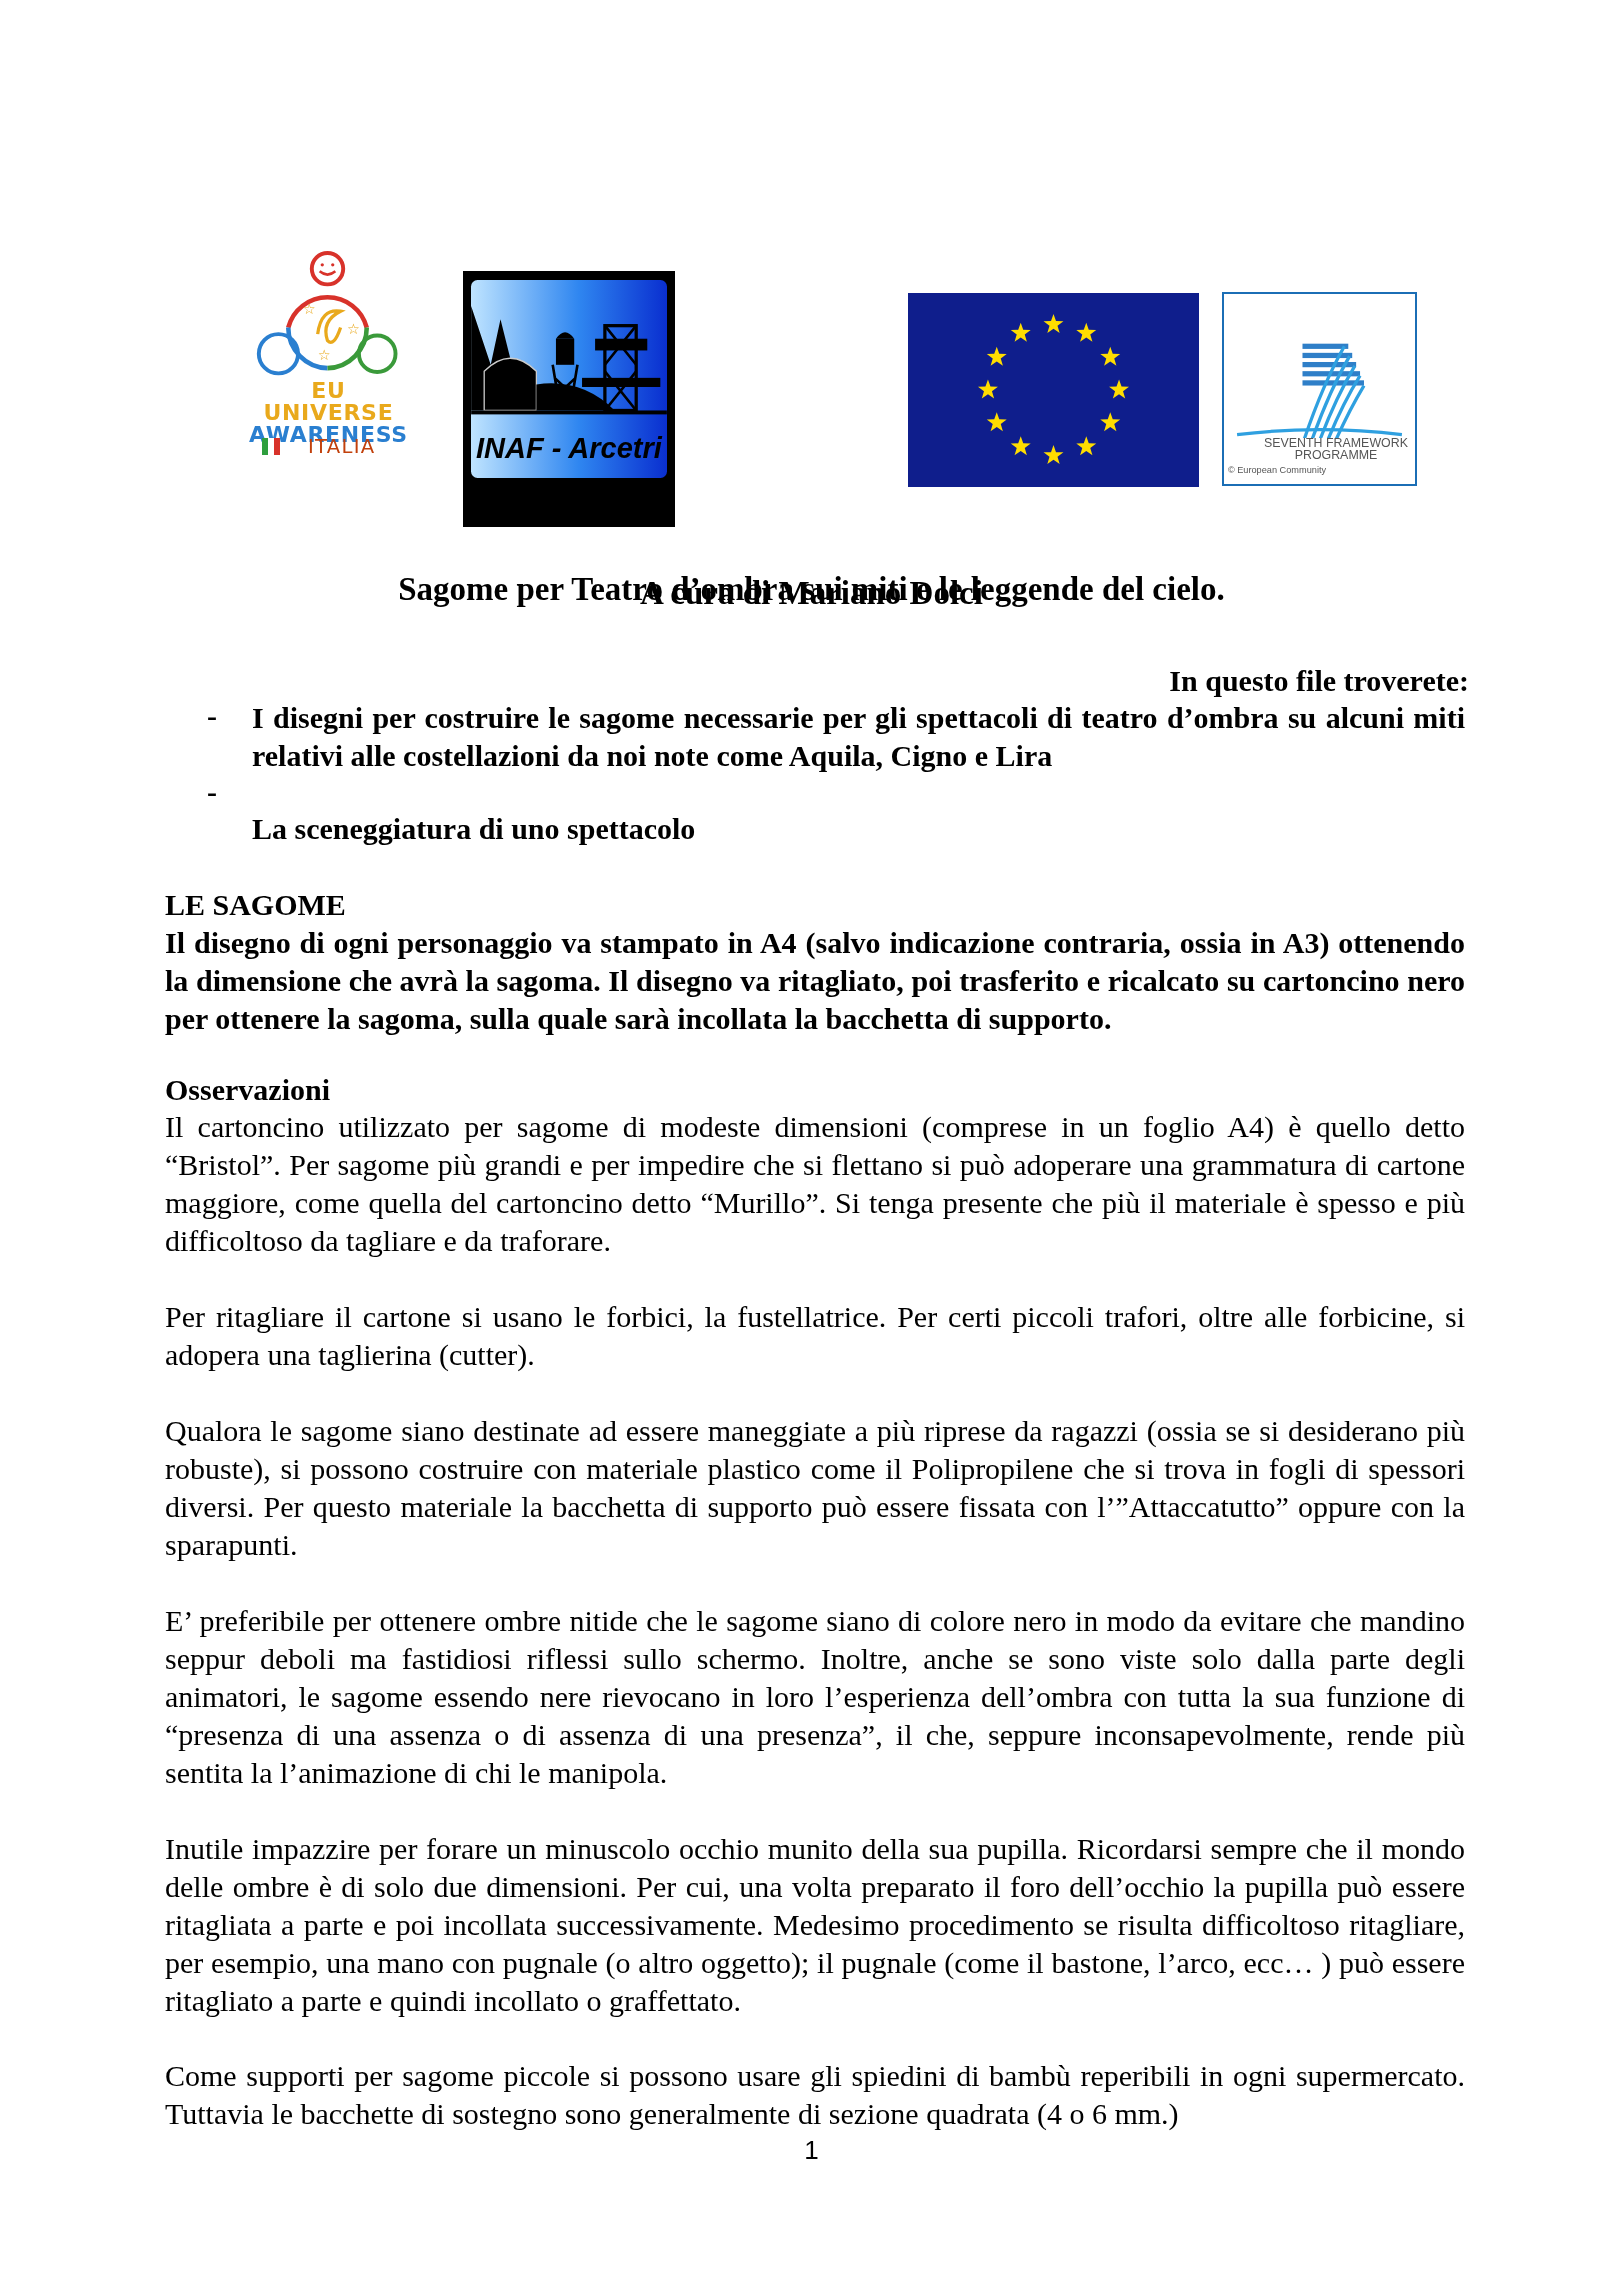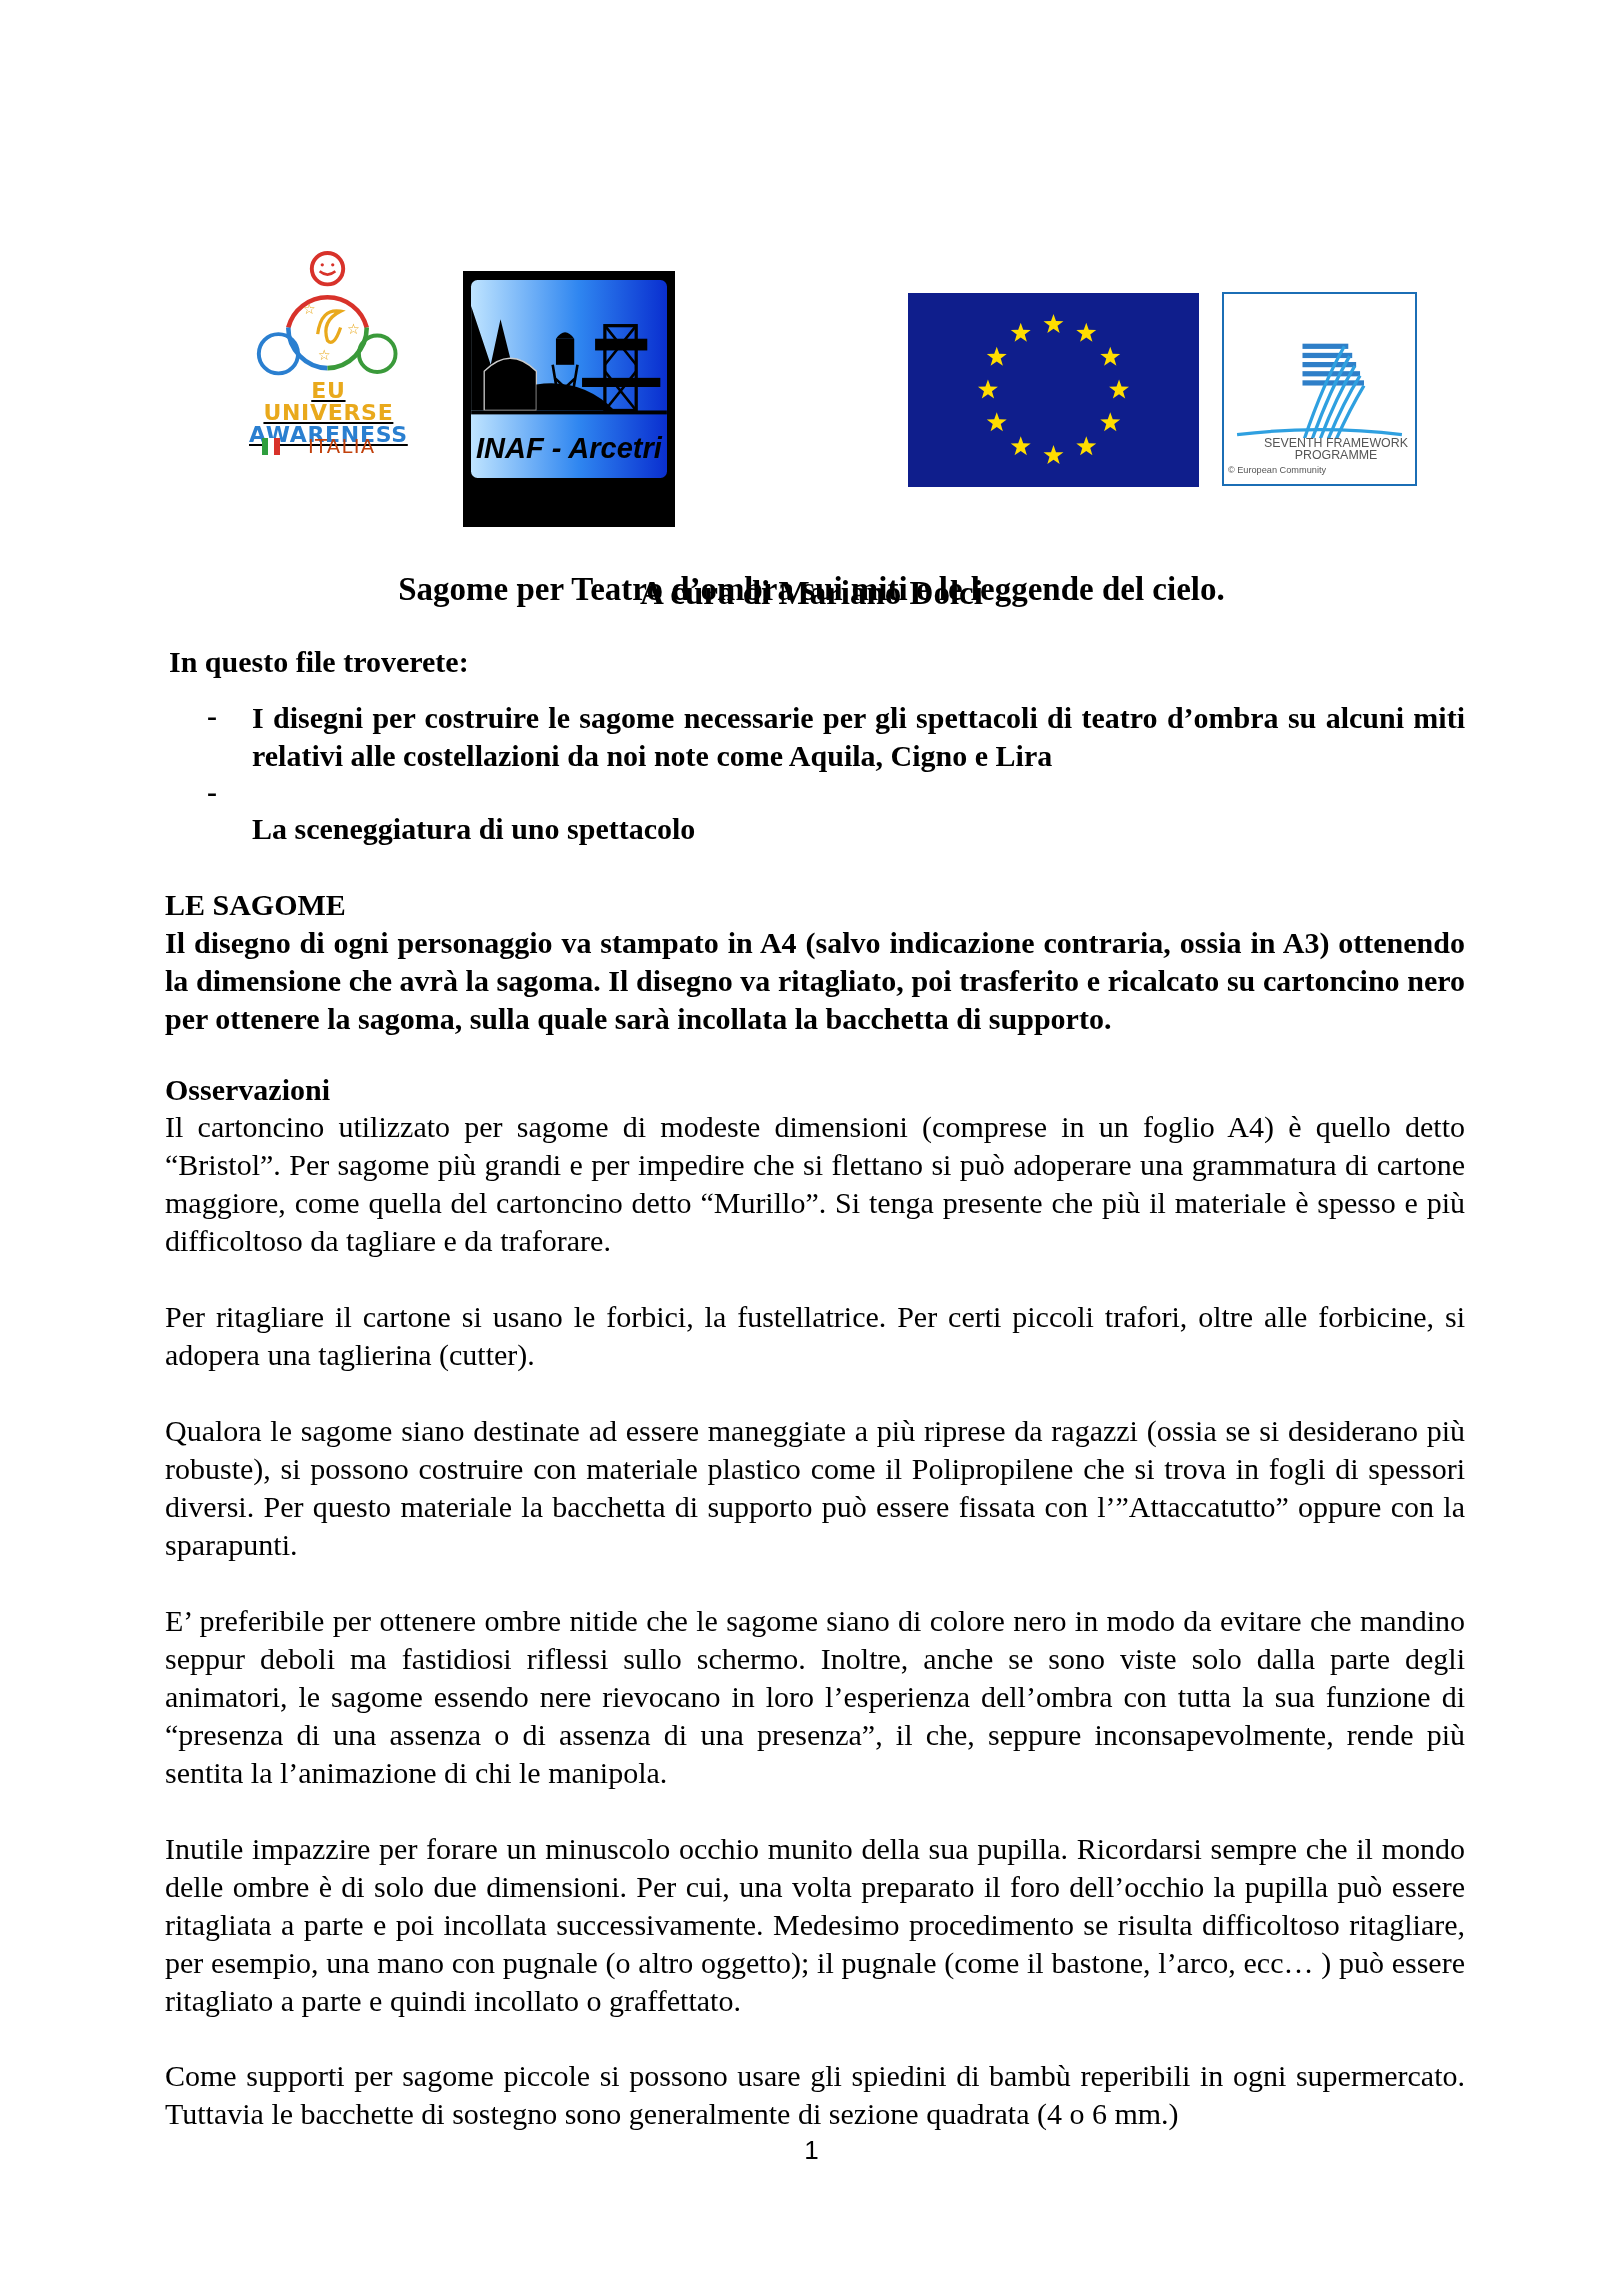--- a/index.html
+++ b/index.html
@@ -31,21 +31,21 @@
     <path d="M60 120 A62 62 0 0 1 180 120" fill="none" stroke="#d8322a" stroke-width="7"></path>
     <path d="M60 120 A62 62 0 0 0 120 182" fill="none" stroke="#2a7fd0" stroke-width="7"></path>
     <path d="M180 120 A62 62 0 0 1 120 182" fill="none" stroke="#3a9a3a" stroke-width="7"></path>
     <path d="M105 130 Q110 90 140 95 Q110 110 120 140 Q130 150 140 120" fill="none" stroke="#e9a91c" stroke-width="5"></path>
     <text x="82" y="100" font-size="22" fill="#e9a91c">☆</text>
     <text x="150" y="130" font-size="22" fill="#e9a91c">☆</text>
     <text x="105" y="170" font-size="22" fill="#e9a91c">☆</text>
     <circle cx="45" cy="160" r="30" fill="none" stroke="#2a7fd0" stroke-width="6"></circle>
     <circle cx="196" cy="160" r="28" fill="none" stroke="#3a9a3a" stroke-width="6"></circle>
   </svg>
-  <div style="position:absolute;left:-2.6px;top:131px;width:164px;font-family:'DejaVu Sans',sans-serif;font-weight:bold;font-size:22px;line-height:22px;text-align:center;letter-spacing:0.7px;text-decoration:underline;">
+  <div style="position:absolute;left:-2.6px;top:131px;width:164px;font-family:'DejaVu Sans',sans-serif;font-weight:bold;font-size:22px;line-height:22px;text-align:center;letter-spacing:0.7px;">
     <span style="color:#e9a91c;">EU UNIVERSE</span><br>
     <span style="color:#2a7fd0;">AWARENESS</span>
   </div>
   <div style="position:absolute;left:13px;top:185px;width:137px;height:26px;">
     <span style="position:absolute;left:0;top:3.9px;width:18.3px;height:17px;background:linear-gradient(90deg,#2e9e3e 33%,#fff 33%,#fff 66%,#d8322a 66%);"></span>
     <span style="position:absolute;left:46px;top:1.3px;font-family:'DejaVu Sans',sans-serif;font-size:19.6px;color:#c2410c;letter-spacing:1.3px;">ITALIA</span>
   </div>
 </div>
 
 <div class="logo" id="logo-inaf">
@@ -105,21 +105,21 @@
   <div style="position:absolute;left:0;top:143px;width:224px;text-align:center;font-family:'Liberation Sans',sans-serif;font-size:12.4px;line-height:12.4px;color:#555;">
     <div>SEVENTH FRAMEWORK</div>
     <div>PROGRAMME</div>
   </div>
   <div style="position:absolute;left:3.9px;top:171px;font-family:'Liberation Sans',sans-serif;font-size:9.2px;color:#555;">© European Community</div>
 </div>
 
 <div class="title" style="top:535px;margin-top:36px;">Sagome per Teatro d’ombra sui miti e le leggende del cielo.</div>
 <div class="title" style="top:575px;">A cura di Mariano Dolci</div>
 
-<div class="txt bold" style="top:643px;left:169px;">In questo file troverete:</div>
+<div class="txt bold" style="top:662px;left:169px;text-align:right;">In questo file troverete:</div>
 <div class="bullet" style="top:699px;">-</div>
 <div class="bullet-text" style="top:699px;">I disegni per costruire le sagome necessarie per gli spettacoli di teatro d’ombra su alcuni miti relativi alle costellazioni da noi note come Aquila, Cigno e Lira</div>
 <div class="bullet" style="top:775px;">-</div>
 <div class="bullet-text" style="top:810px;">La sceneggiatura di uno spettacolo</div>
 
 <div class="txt bold" style="top:886px;">LE SAGOME</div>
 <div class="txt bold just" style="top:924px;">Il disegno di ogni personaggio va stampato in A4 (salvo indicazione contraria, ossia in A3) ottenendo la dimensione che avrà la sagoma. Il disegno va ritagliato, poi trasferito e ricalcato su cartoncino nero per ottenere la sagoma, sulla quale sarà incollata la bacchetta di supporto.</div>
 
 <div class="txt bold" style="top:1071px;">Osservazioni</div>
 <div class="txt just" style="top:1108px;">Il cartoncino utilizzato per sagome di modeste dimensioni (comprese in un foglio A4) è quello detto “Bristol”. Per sagome più grandi e per  impedire che si flettano si può adoperare una grammatura di cartone maggiore, come quella del cartoncino detto “Murillo”. Si tenga presente che più il materiale è spesso e più difficoltoso da tagliare e da traforare.</div>

